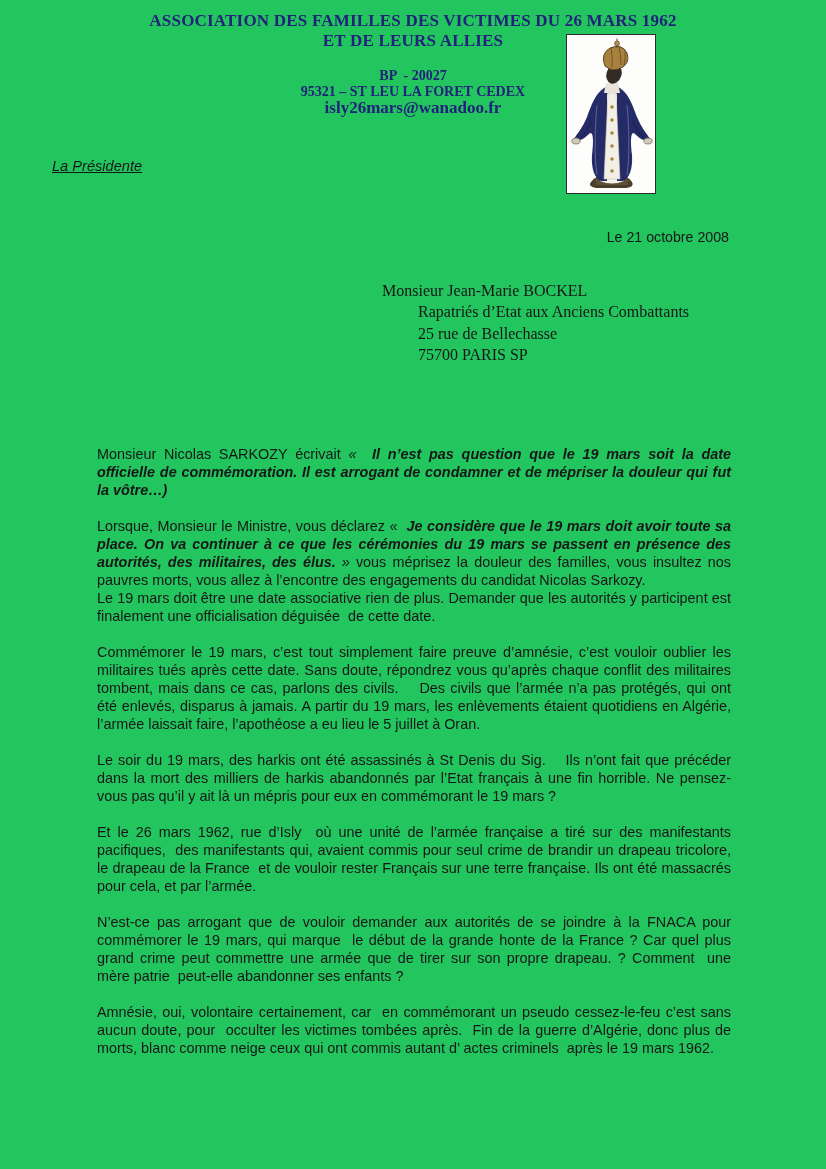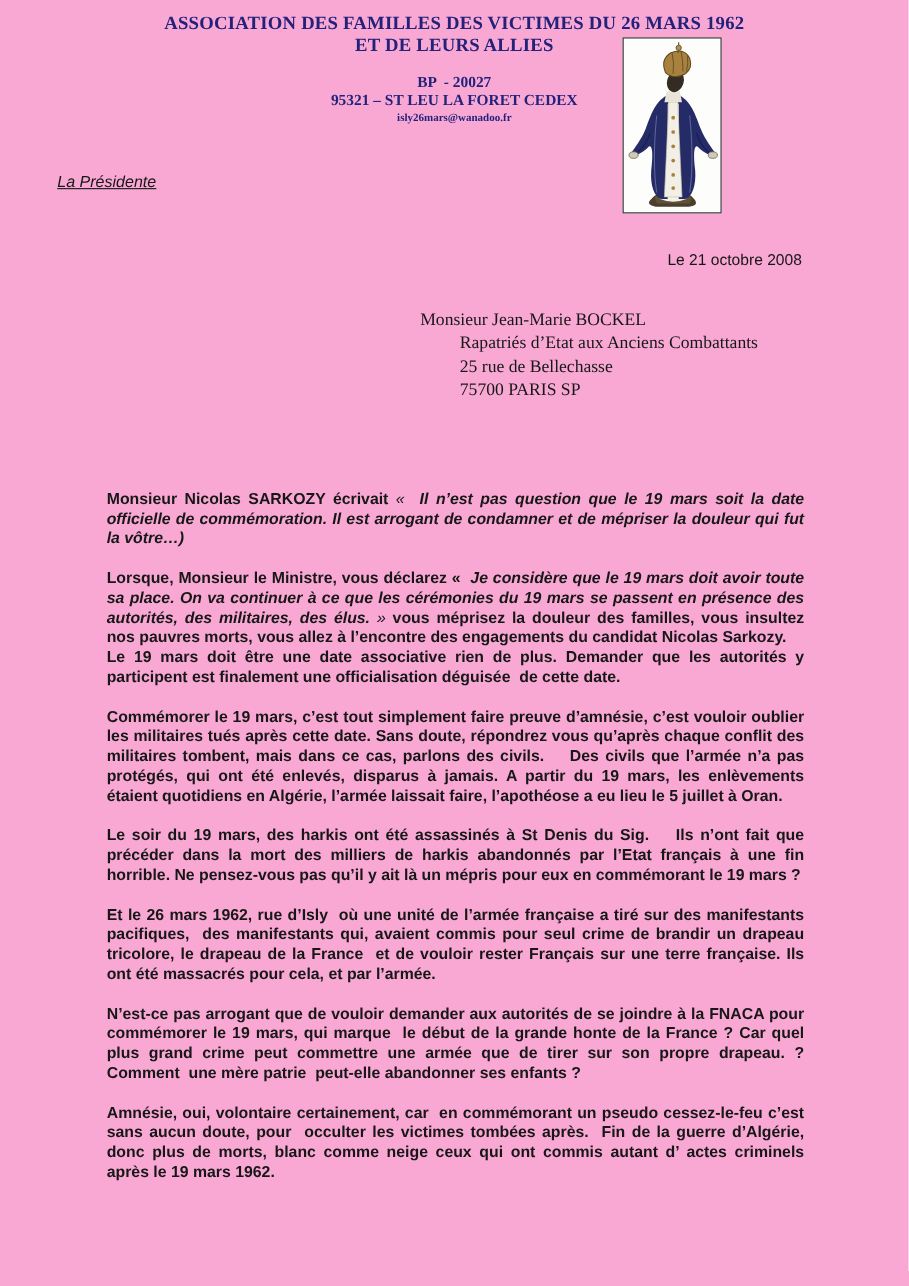--- a/index.html
+++ b/index.html
@@ -1,39 +1,39 @@
 <!DOCTYPE html>
 <html lang="fr" style="--title-navy: #22227b; --robe-navy: #252b66; --crown-gold: #a8823d; --base-brown: #4a3f2c;"><head>
 <meta charset="utf-8">
 <style>
   html, body { margin: 0; padding: 0; background: #ffffff; }
   .page {
     position: relative;
     width: 826px;
     height: 1169px;
-    background: #f9a8d4;
+    background: #22c55e;
     overflow: hidden;
     color: #171717;
     font-family: "Liberation Sans", sans-serif;
   }
   .prewrap { white-space: pre-wrap; }
 
   
   .org-header {
     position: absolute;
     top: 11px; left: 0;
     width: 826px;
     text-align: center;
     color: var(--title-navy, #22227b);
     font-family: "Liberation Serif", serif;
     font-weight: 700;
   }
   .org-title { font-size: 17px; line-height: 20px; letter-spacing: 0.2px; }
   .org-address { margin-top: 17px; font-size: 14px; line-height: 16px; }
-  .org-email { font-size: 10px; }
+  .org-email { font-size: 17px; }
 
   
   .statue-frame {
     position: absolute;
     left: 566px; top: 34px;
     width: 90px; height: 160px;
     border: 1px solid #2b2b2b;
     background: #fdfdfc;
     box-sizing: border-box;
   }
@@ -70,21 +70,21 @@
   .letter-body {
     position: absolute;
     top: 427px; left: 97px;
     width: 634px;
     font-size: 14.4px;
     line-height: 18px;
     text-align: justify;
   }
   .salutation { margin: 0; }
   .para { margin: 18px 0 0 0; }
-  .seg-r { font-style: normal; font-weight: 700; }
+  .seg-r { font-style: normal; font-weight: 400; }
   .seg-i { font-style: italic; font-weight: 400; }
   .seg-bi { font-style: italic; font-weight: 700; }
 </style>
 </head>
 <body>
 
 <div class="page">
 
   <header class="org-header">
     <div class="org-title prewrap">ASSOCIATION DES FAMILLES DES VICTIMES DU 26 MARS 1962</div>

